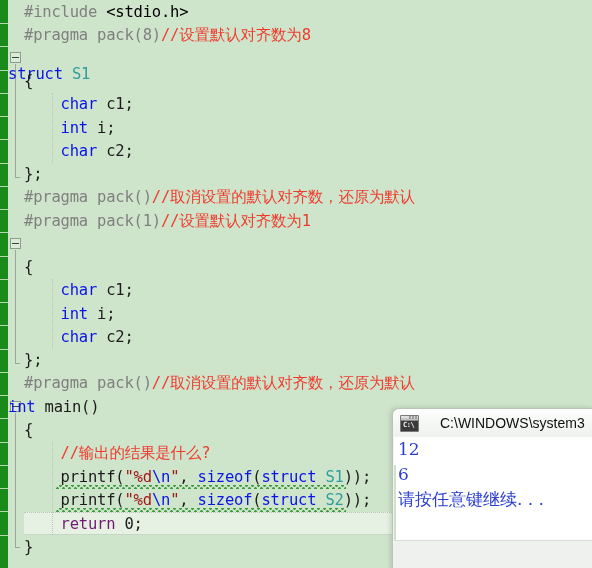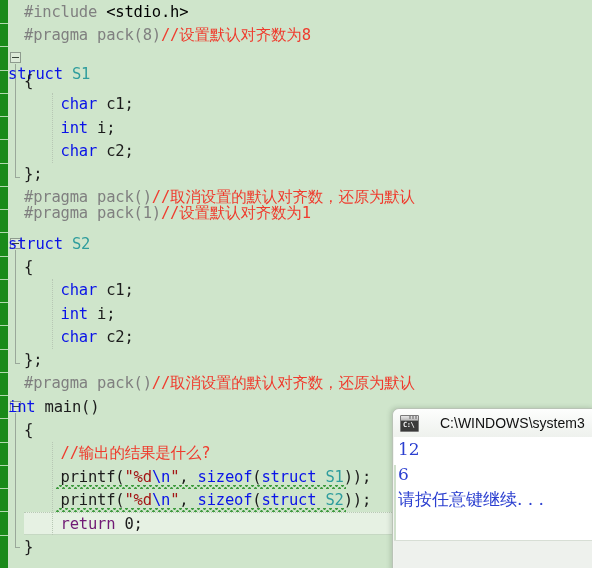--- a/index.html
+++ b/index.html
@@ -180,23 +180,22 @@
       <div class="line" style="top:93px">    <span class="kw">char</span> <span class="ident">c1;</span></div>
 
       <div class="line" style="top:117px">    <span class="kw">int</span> <span class="ident">i;</span></div>
 
       <div class="line" style="top:140px">    <span class="kw">char</span> <span class="ident">c2;</span></div>
 
       <div class="line" style="top:163px"><span class="punc">};</span></div>
 
       <div class="line" style="top:186px"><span class="pp">#pragma pack()</span><span class="cmt">//取消设置的默认对齐数，还原为默认</span></div>
 
-      <div class="line" style="top:202px"><span class="pp">#pragma pack(1)</span><span class="cmt">//设置默认对齐数为1</span></div>
-
-      <div class="line" style="top:233px;left:-16px"><span class="kw">struct</span> <span class="type">S2</span></div>
+      <div class="line" style="top:210px"><span class="pp">#pragma pack(1)</span><span class="cmt">//设置默认对齐数为1</span></div>
+
 
       <div class="line" style="top:256px"><span class="punc">{</span></div>
 
       <div class="line" style="top:279px">    <span class="kw">char</span> <span class="ident">c1;</span></div>
 
       <div class="line" style="top:303px">    <span class="kw">int</span> <span class="ident">i;</span></div>
 
       <div class="line" style="top:326px">    <span class="kw">char</span> <span class="ident">c2;</span></div>
 
       <div class="line" style="top:349px"><span class="punc">};</span></div>

